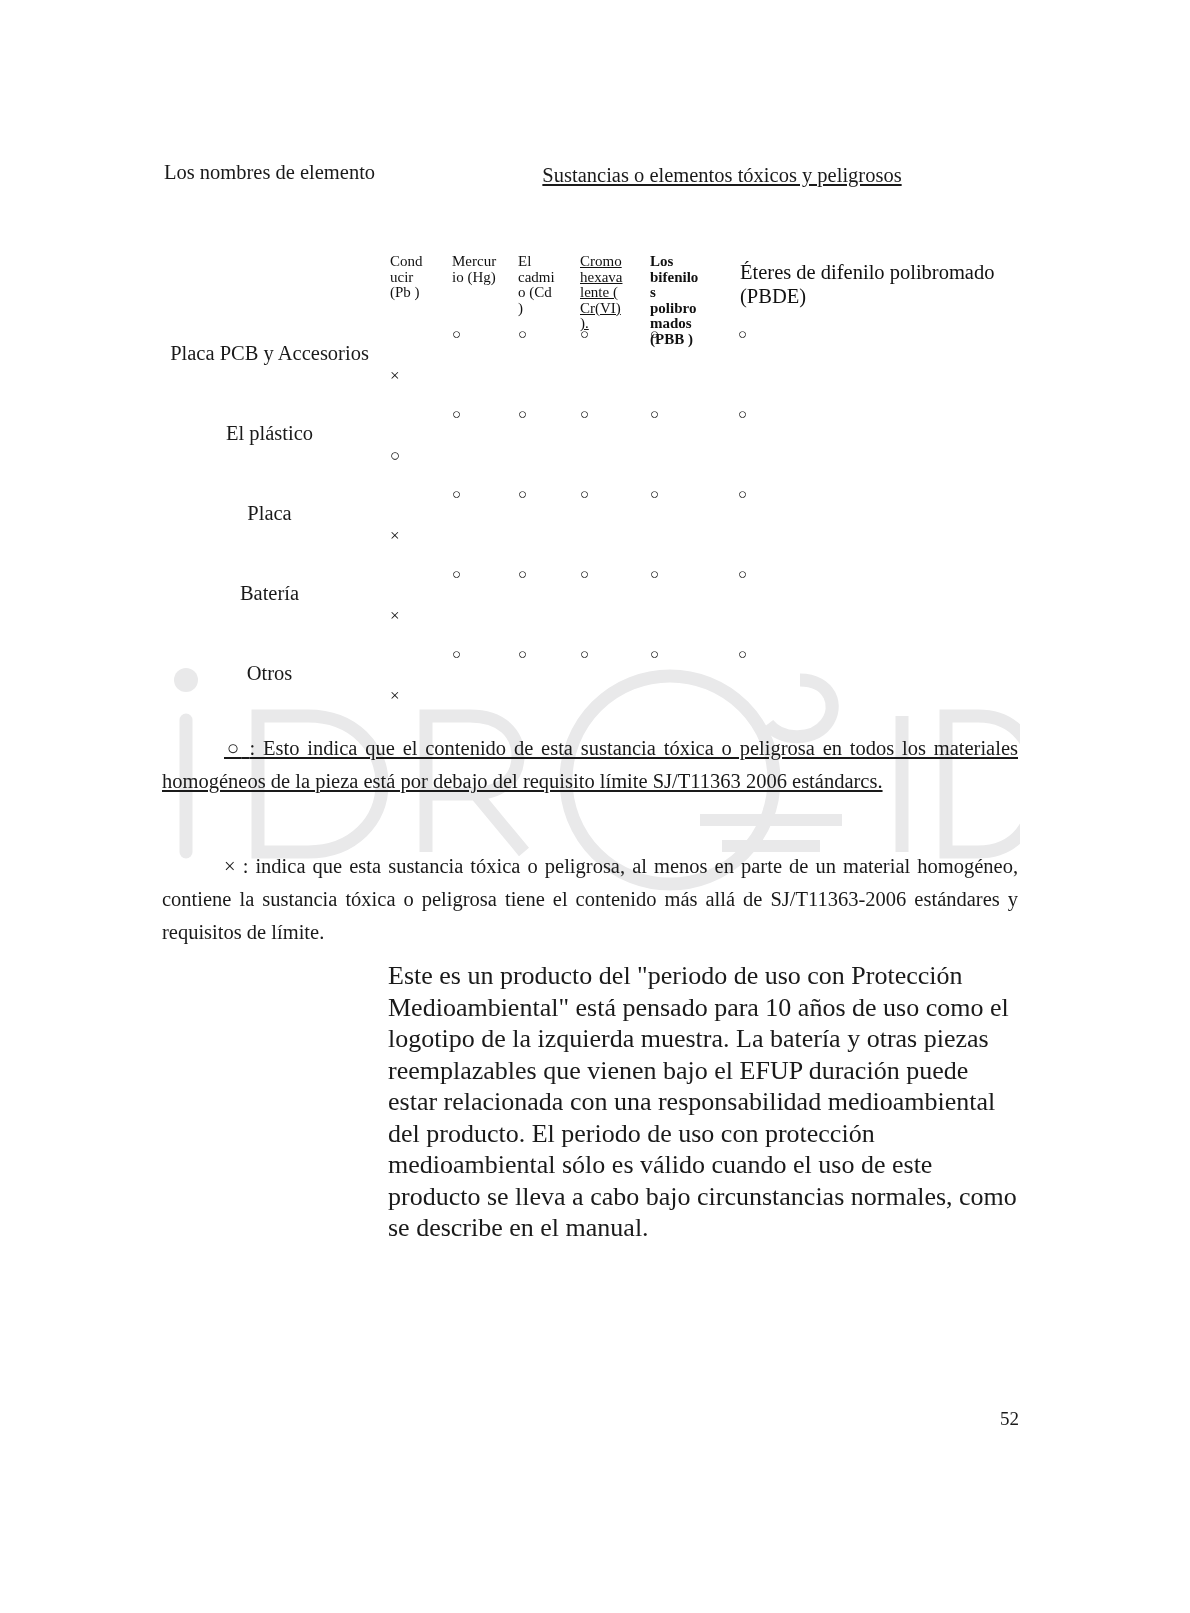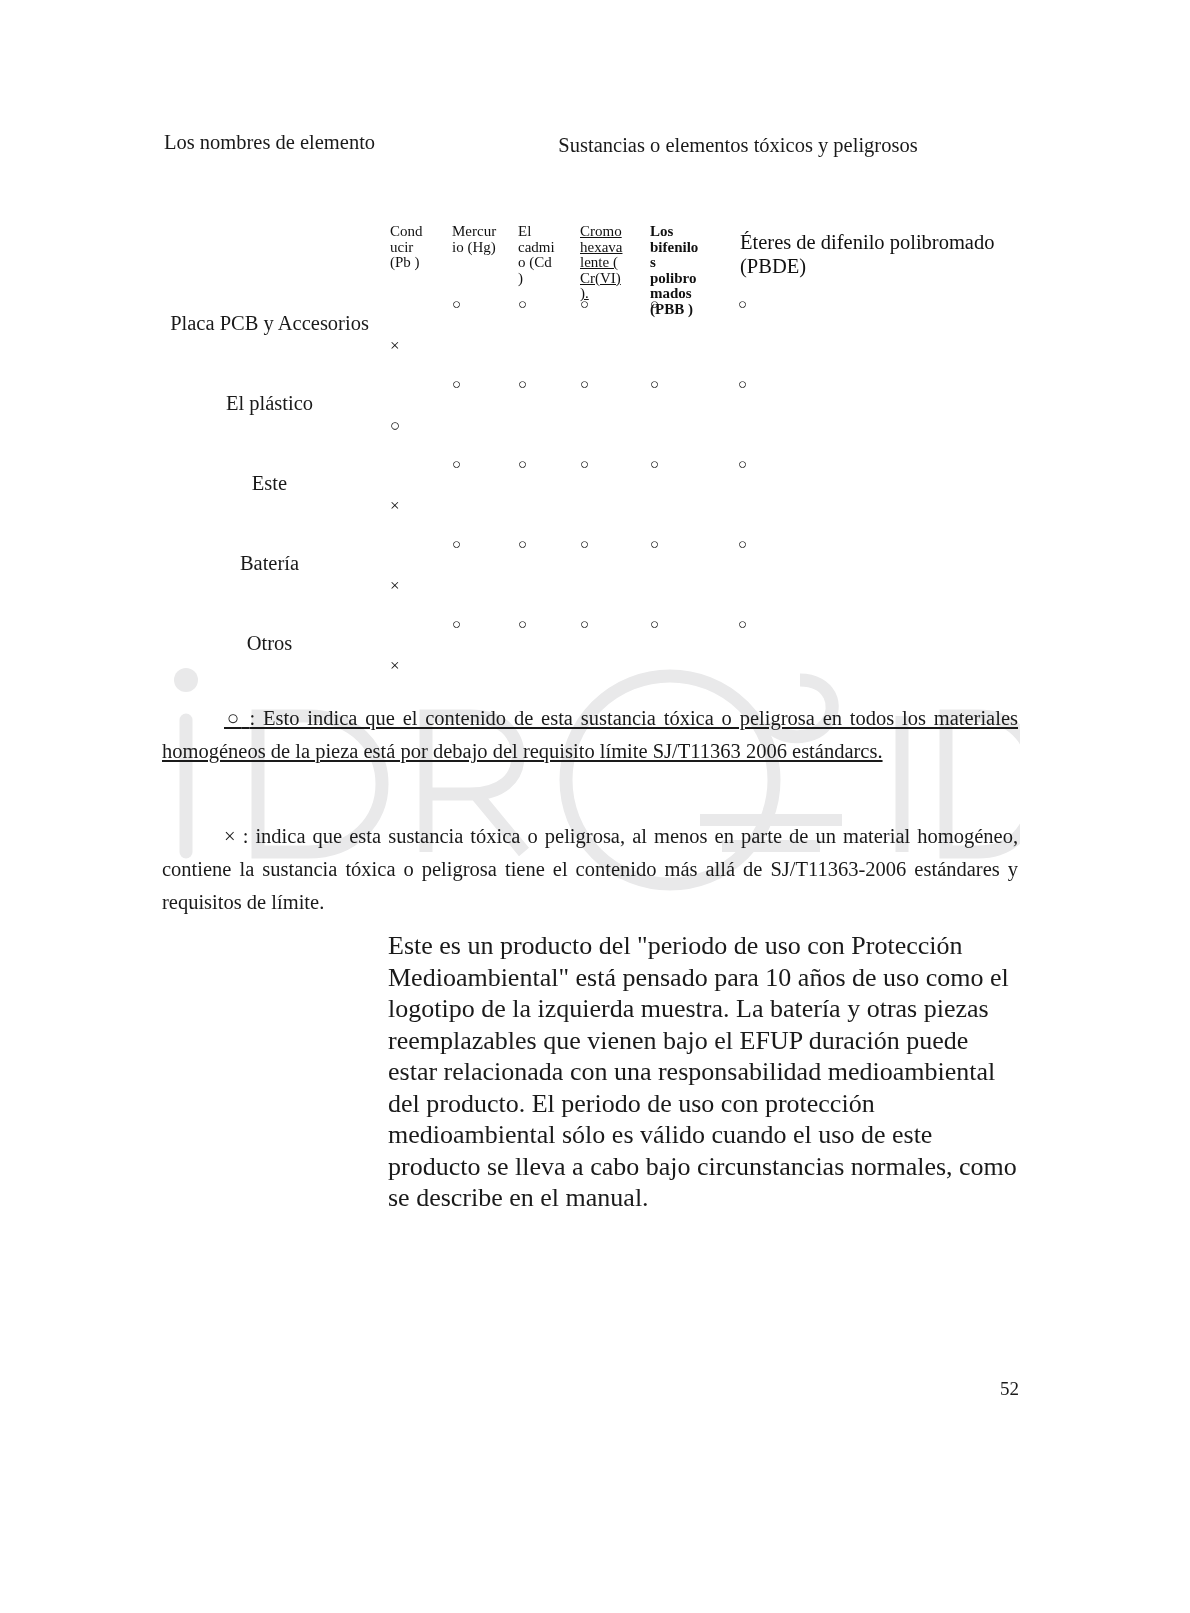--- a/index.html
+++ b/index.html
@@ -25,20 +25,21 @@
     height: 300px;
     z-index: 0;
     pointer-events: none;
   }
 
   
   #page {
     position: absolute;
     inset: 0;
     z-index: 2;
+    margin-top: 30px;
   }
 
   
   #subst-table {
     position: absolute;
     left: 162px;
     top: 126px;
     width: 855px;
   }
   .tbl-title-row {
@@ -49,25 +50,26 @@
     position: absolute;
     left: 0px;
     top: 0px;
     width: 215px;
     font-size: 20.5px;
     line-height: 32px;
     text-align: center;
   }
   .tbl-main-title {
     position: absolute;
-    left: 276px;
+    left: 260px;
     top: 8px;
     width: 600px;
     font-size: 20.5px;
     text-align: center;
+    text-decoration: underline;
   }
 
   .hdr-row {
     position: relative;
     height: 112px;
   }
   .hdr-cell {
     position: absolute;
     top: 50px;
     font-size: 15px;
@@ -201,21 +203,21 @@
       <div class="row-label">El plástico</div>
       <div class="mark cross-lbl" style="left:228px;">○</div>
       <div class="mark circ" style="left:290px;">○</div>
       <div class="mark circ" style="left:356px;">○</div>
       <div class="mark circ" style="left:418px;">○</div>
       <div class="mark circ" style="left:488px;">○</div>
       <div class="mark circ" style="left:576px;">○</div>
     </div>
 
     <div class="data-row">
-      <div class="row-label">Este</div>
+      <div class="row-label">Placa</div>
       <div class="mark cross-lbl" style="left:228px;">×</div>
       <div class="mark circ" style="left:290px;">○</div>
       <div class="mark circ" style="left:356px;">○</div>
       <div class="mark circ" style="left:418px;">○</div>
       <div class="mark circ" style="left:488px;">○</div>
       <div class="mark circ" style="left:576px;">○</div>
     </div>
 
     <div class="data-row">
       <div class="row-label">Batería</div>

